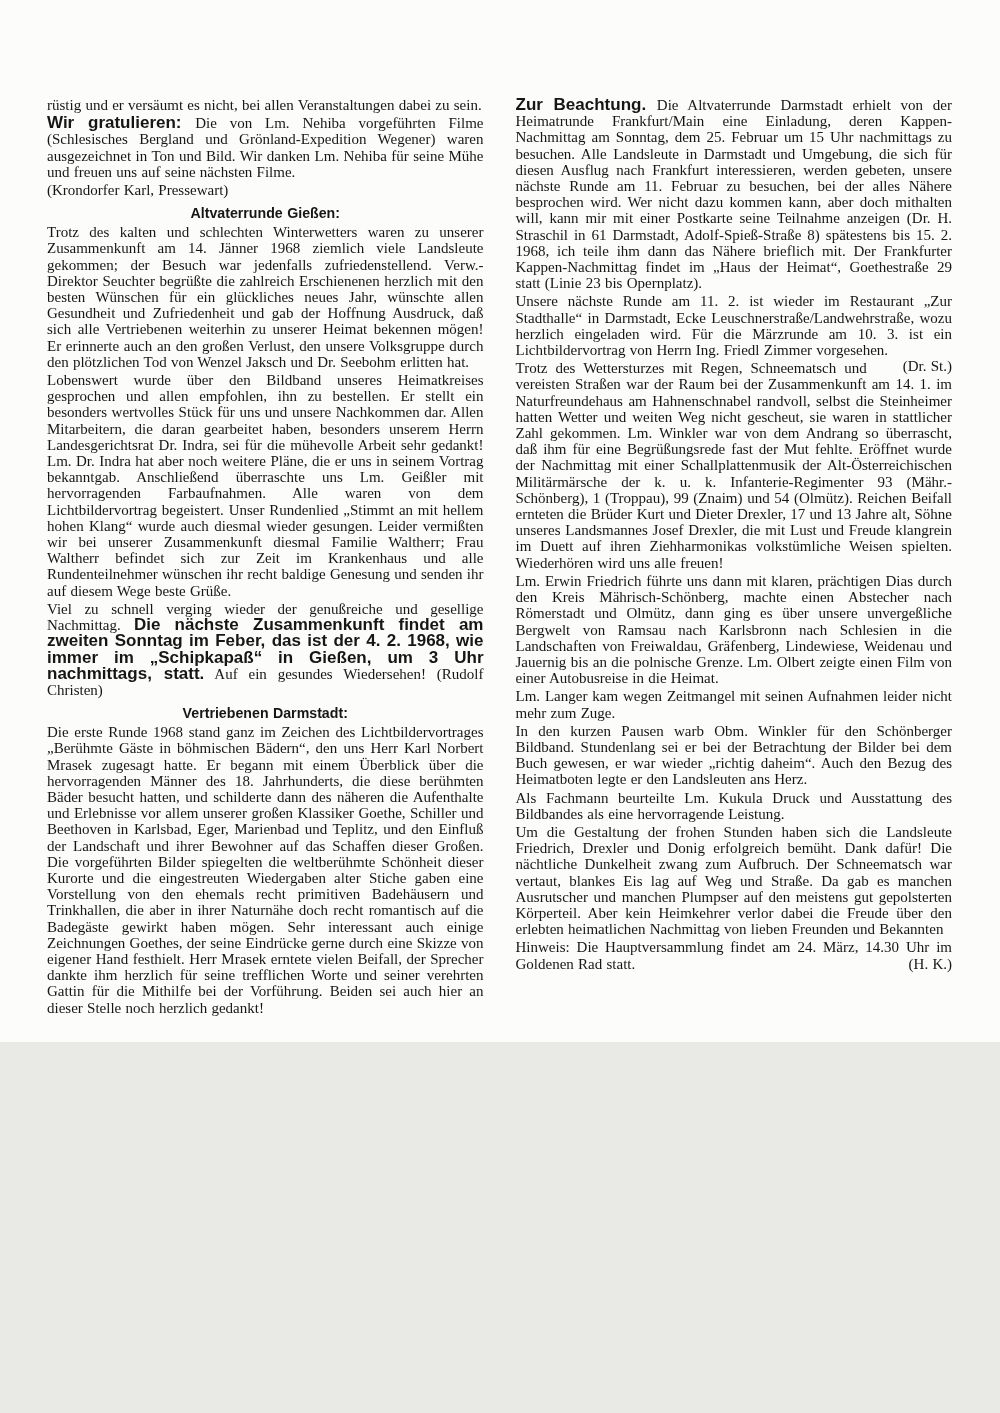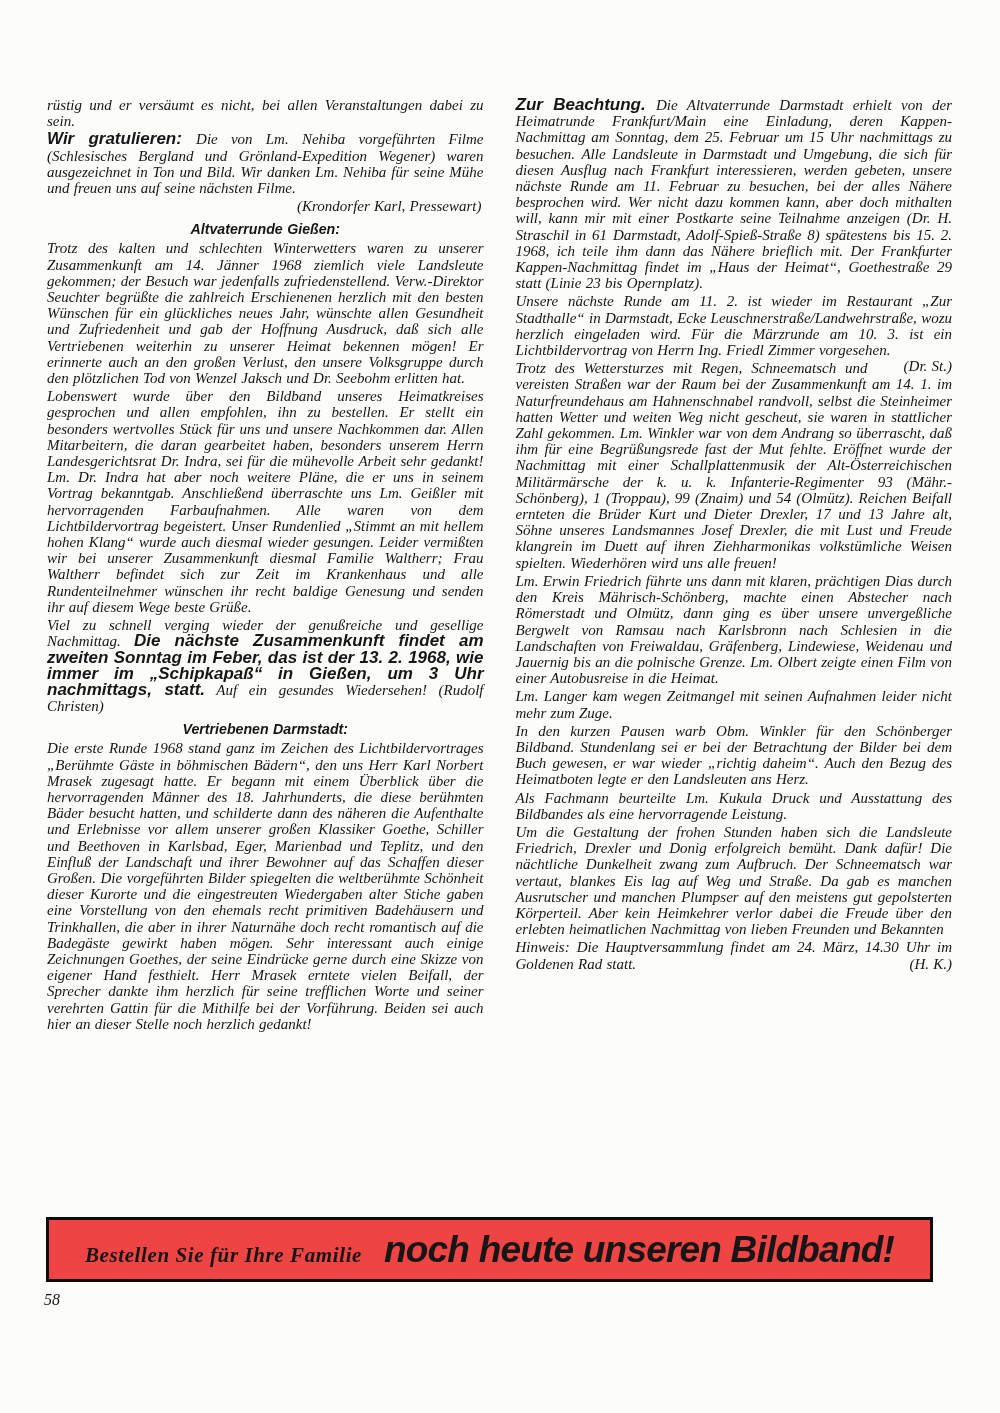--- a/index.html
+++ b/index.html
@@ -1,39 +1,39 @@
 <!DOCTYPE html>
 <html lang="de"><head>
 <meta charset="utf-8">
 <style>
   *{box-sizing:border-box;}
   html,body{margin:0;padding:0;}
   body{width:1000px;height:1413px;background:#e9e9e6;}
   .page{
-    position:relative;width:1000px;height:1413px;background:#fcfcfa;color:#161616;
-    font-family:"Liberation Serif","DejaVu Serif",serif;overflow:hidden;font-style:italic;
+    position:relative;width:1000px;height:1042px;background:#fcfcfa;color:#161616;
+    font-family:"Liberation Serif","DejaVu Serif",serif;overflow:hidden;
   }
   .content{
     position:absolute;top:97px;left:47px;width:905px;
     display:flex;gap:32px;
   }
   .col{
     flex:1 1 0;min-width:0;text-align:justify;
     font-size:15px;line-height:16.2px;hyphens:auto;word-spacing:0.5px;
   }
   .para{margin:0 0 2px 0;}
   .heading{
     font-family:"Liberation Sans","DejaVu Sans",sans-serif;font-weight:bold;
     font-size:14.2px;line-height:16px;margin:7px 0 3px 0;text-align:center;
   }
   .bold{
     font-family:"Liberation Sans","DejaVu Sans",sans-serif;font-weight:bold;
     font-size:17px;
   }
-  .byline{text-align:right;padding-right:2px;margin-bottom:3px;}
+  .byline{text-align:left;padding-right:2px;margin-bottom:3px;}
   .sig{float:right;padding-left:8px;margin-left:28px;}
   .banner{
     position:absolute;left:46px;top:1217px;width:887px;height:65px;
     border:3px solid #0c0c0c;background:#ef4444;
     display:flex;align-items:baseline;justify-content:center;gap:22px;
     padding-top:9px;
   }
   .banner-lead{
     font-family:"Liberation Serif","DejaVu Serif",serif;font-weight:bold;
     font-size:21px;letter-spacing:0.6px;
@@ -53,21 +53,21 @@
 <div class="page">
 
   <div class="content">
     <div class="col" id="col-left">
         <p class="para"><span>rüstig und er versäumt es nicht, bei allen Veranstaltungen dabei zu sein.</span></p>
         <p class="para"><span class="bold">Wir gratulieren: </span><span>Die von Lm. Nehiba vorgeführten Filme (Schlesisches Bergland und Grönland-Expedition Wegener) waren ausgezeichnet in Ton und Bild. Wir danken Lm. Nehiba für seine Mühe und freuen uns auf seine nächsten Filme.</span></p>
         <p class="para byline">(Krondorfer Karl, Pressewart)</p>
         <h3 class="heading">Altvaterrunde Gießen:</h3>
         <p class="para"><span>Trotz des kalten und schlechten Winterwetters waren zu unserer Zusammenkunft am 14. Jänner 1968 ziemlich viele Landsleute gekommen; der Besuch war jedenfalls zufriedenstellend. Verw.-Direktor Seuchter begrüßte die zahlreich Erschienenen herzlich mit den besten Wünschen für ein glückliches neues Jahr, wünschte allen Gesundheit und Zufriedenheit und gab der Hoffnung Ausdruck, daß sich alle Vertriebenen weiterhin zu unserer Heimat bekennen mögen! Er erinnerte auch an den großen Verlust, den unsere Volksgruppe durch den plötzlichen Tod von Wenzel Jaksch und Dr. Seebohm erlitten hat.</span></p>
         <p class="para"><span>Lobenswert wurde über den Bildband unseres Heimatkreises gesprochen und allen empfohlen, ihn zu bestellen. Er stellt ein besonders wertvolles Stück für uns und unsere Nachkommen dar. Allen Mitarbeitern, die daran gearbeitet haben, besonders unserem Herrn Landesgerichtsrat Dr. Indra, sei für die mühevolle Arbeit sehr gedankt! Lm. Dr. Indra hat aber noch weitere Pläne, die er uns in seinem Vortrag bekanntgab. Anschließend überraschte uns Lm. Geißler mit hervorragenden Farbaufnahmen. Alle waren von dem Lichtbildervortrag begeistert. Unser Rundenlied „Stimmt an mit hellem hohen Klang“ wurde auch diesmal wieder gesungen. Leider vermißten wir bei unserer Zusammenkunft diesmal Familie Waltherr; Frau Waltherr befindet sich zur Zeit im Krankenhaus und alle Rundenteilnehmer wünschen ihr recht baldige Genesung und senden ihr auf diesem Wege beste Grüße.</span></p>
-        <p class="para"><span>Viel zu schnell verging wieder der genußreiche und gesellige Nachmittag. </span><span class="bold">Die nächste Zusammenkunft findet am zweiten Sonntag im Feber, das ist der 13. 2. 1968, wie immer im „Schipkapaß“ in Gießen, um 3 Uhr nachmittags, statt.</span><span> Auf ein gesundes Wiedersehen! (Rudolf Christen)</span></p>
+        <p class="para"><span>Viel zu schnell verging wieder der genußreiche und gesellige Nachmittag. </span><span class="bold">Die nächste Zusammenkunft findet am zweiten Sonntag im Feber, das ist der 4. 2. 1968, wie immer im „Schipkapaß“ in Gießen, um 3 Uhr nachmittags, statt.</span><span> Auf ein gesundes Wiedersehen! (Rudolf Christen)</span></p>
         <h3 class="heading">Vertriebenen Darmstadt:</h3>
         <p class="para"><span>Die erste Runde 1968 stand ganz im Zeichen des Lichtbildervortrages „Berühmte Gäste in böhmischen Bädern“, den uns Herr Karl Norbert Mrasek zugesagt hatte. Er begann mit einem Überblick über die hervorragenden Männer des 18. Jahrhunderts, die diese berühmten Bäder besucht hatten, und schilderte dann des näheren die Aufenthalte und Erlebnisse vor allem unserer großen Klassiker Goethe, Schiller und Beethoven in Karlsbad, Eger, Marienbad und Teplitz, und den Einfluß der Landschaft und ihrer Bewohner auf das Schaffen dieser Großen. Die vorgeführten Bilder spiegelten die weltberühmte Schönheit dieser Kurorte und die eingestreuten Wiedergaben alter Stiche gaben eine Vorstellung von den ehemals recht primitiven Badehäusern und Trinkhallen, die aber in ihrer Naturnähe doch recht romantisch auf die Badegäste gewirkt haben mögen. Sehr interessant auch einige Zeichnungen Goethes, der seine Eindrücke gerne durch eine Skizze von eigener Hand festhielt. Herr Mrasek erntete vielen Beifall, der Sprecher dankte ihm herzlich für seine trefflichen Worte und seiner verehrten Gattin für die Mithilfe bei der Vorführung. Beiden sei auch hier an dieser Stelle noch herzlich gedankt!</span></p>
       </div>
     <div class="col" id="col-right">
         <p class="para"><span class="bold">Zur Beachtung. </span><span>Die Altvaterrunde Darmstadt erhielt von der Heimatrunde Frankfurt/Main eine Einladung, deren Kappen-Nachmittag am Sonntag, dem 25. Februar um 15 Uhr nachmittags zu besuchen. Alle Landsleute in Darmstadt und Umgebung, die sich für diesen Ausflug nach Frankfurt interessieren, werden gebeten, unsere nächste Runde am 11. Februar zu besuchen, bei der alles Nähere besprochen wird. Wer nicht dazu kommen kann, aber doch mithalten will, kann mir mit einer Postkarte seine Teilnahme anzeigen (Dr. H. Straschil in 61 Darmstadt, Adolf-Spieß-Straße 8) spätestens bis 15. 2. 1968, ich teile ihm dann das Nähere brieflich mit. Der Frankfurter Kappen-Nachmittag findet im „Haus der Heimat“, Goethestraße 29 statt (Linie 23 bis Opernplatz).</span></p>
         <p class="para"><span>Unsere nächste Runde am 11. 2. ist wieder im Restaurant „Zur Stadthalle“ in Darmstadt, Ecke Leuschnerstraße/Landwehrstraße, wozu herzlich eingeladen wird. Für die Märzrunde am 10. 3. ist ein Lichtbildervortrag von Herrn Ing. Friedl Zimmer vorgesehen.</span><span class="sig">(Dr. St.)</span></p>
         <p class="para"><span>Trotz des Wettersturzes mit Regen, Schneematsch und vereisten Straßen war der Raum bei der Zusammenkunft am 14. 1. im Naturfreundehaus am Hahnenschnabel randvoll, selbst die Steinheimer hatten Wetter und weiten Weg nicht gescheut, sie waren in stattlicher Zahl gekommen. Lm. Winkler war von dem Andrang so überrascht, daß ihm für eine Begrüßungsrede fast der Mut fehlte. Eröffnet wurde der Nachmittag mit einer Schallplattenmusik der Alt-Österreichischen Militärmärsche der k. u. k. Infanterie-Regimenter 93 (Mähr.-Schönberg), 1 (Troppau), 99 (Znaim) und 54 (Olmütz). Reichen Beifall ernteten die Brüder Kurt und Dieter Drexler, 17 und 13 Jahre alt, Söhne unseres Landsmannes Josef Drexler, die mit Lust und Freude klangrein im Duett auf ihren Ziehharmonikas volkstümliche Weisen spielten. Wiederhören wird uns alle freuen!</span></p>
         <p class="para"><span>Lm. Erwin Friedrich führte uns dann mit klaren, prächtigen Dias durch den Kreis Mährisch-Schönberg, machte einen Abstecher nach Römerstadt und Olmütz, dann ging es über unsere unvergeßliche Bergwelt von Ramsau nach Karlsbronn nach Schlesien in die Landschaften von Freiwaldau, Gräfenberg, Lindewiese, Weidenau und Jauernig bis an die polnische Grenze. Lm. Olbert zeigte einen Film von einer Autobusreise in die Heimat.</span></p>
         <p class="para"><span>Lm. Langer kam wegen Zeitmangel mit seinen Aufnahmen leider nicht mehr zum Zuge.</span></p>
         <p class="para"><span>In den kurzen Pausen warb Obm. Winkler für den Schönberger Bildband. Stundenlang sei er bei der Betrachtung der Bilder bei dem Buch gewesen, er war wieder „richtig daheim“. Auch den Bezug des Heimatboten legte er den Landsleuten ans Herz.</span></p>

